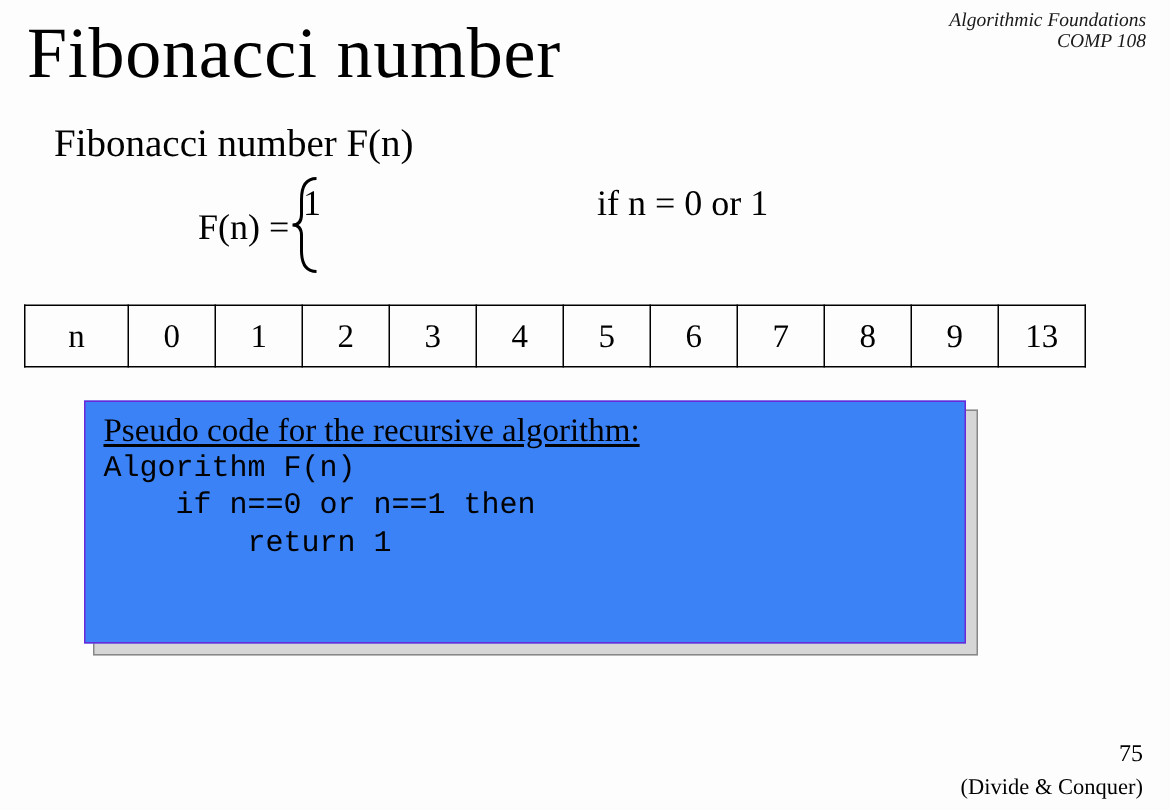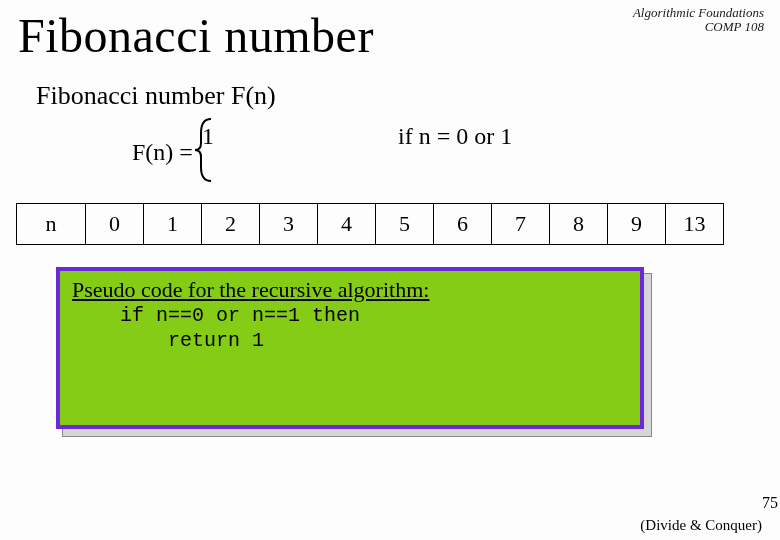--- a/index.html
+++ b/index.html
@@ -84,40 +84,40 @@
     position: absolute;
     left: 6px; top: 6px;
     width: 100%; height: 100%;
     background: #d6d6d6;
     border: 1px solid #888;
   }
   .codebox {
     position: absolute;
     left: 0; top: 0;
     width: 100%; height: 100%;
-    background: #84cc16;
-    border: 4px solid #6d28d9;
+    background: #3b82f6;
+    border: 1px solid #6d28d9;
     box-sizing: border-box;
     padding: 6px 12px 6px 12px;
   }
   .code-title {
     text-decoration: underline;
     font-size: 22px;
     font-family: "Times New Roman", serif;
   }
   .code-line {
     font-family: "Courier New", monospace;
     font-size: 20px;
     line-height: 1.25;
     white-space: pre;
   }
   .slidenum {
     position: absolute;
     bottom: 28px;
-    right: 2px;
+    right: 18px;
     font-size: 16px;
   }
   .footer {
     position: absolute;
     bottom: 6px;
     right: 18px;
     font-size: 15px;
     margin-top: 15px;
   }
 </style>
@@ -164,19 +164,20 @@
     <td class="cell">9</td>
     <td class="cell">13</td>
   </tr>
 </tbody>
   </table>
 
 <div class="codebox-wrap">
   <div class="codebox-shadow"></div>
   <div class="codebox">
     <div class="code-title">Pseudo code for the recursive algorithm:</div>
+    <div class="code-line">Algorithm F(n)</div>
     <div class="code-line">    if n==0 or n==1 then</div>
     <div class="code-line">        return 1</div>
   </div>
 </div>
 
 <div class="slidenum">75</div>
 <div class="footer">(Divide &amp; Conquer)</div>
 
 </body></html>

